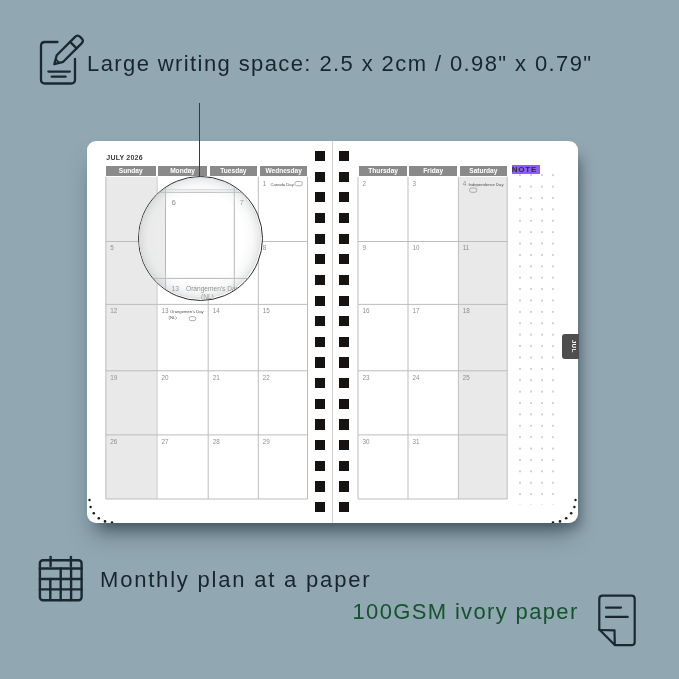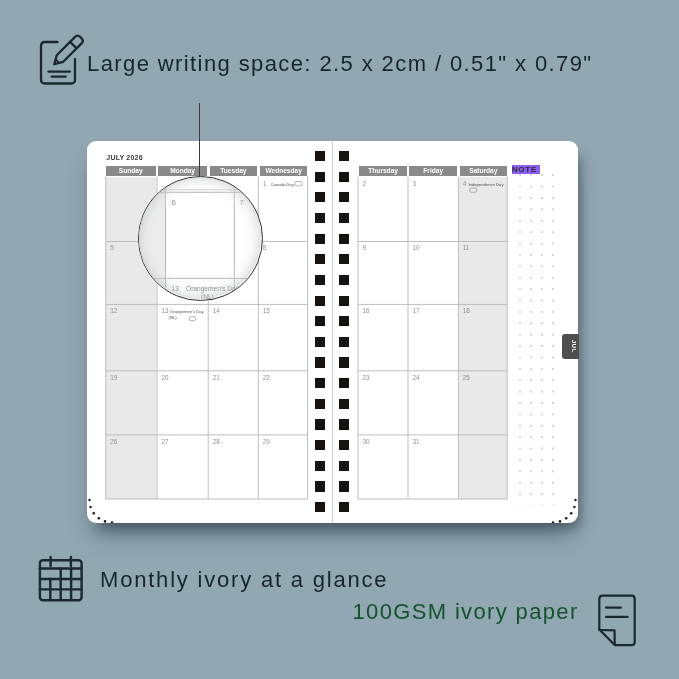--- a/index.html
+++ b/index.html
@@ -15,21 +15,21 @@
     <g transform="translate(18.3,31.2) rotate(-45)">
       <path d="M0 0 L8 -4.6 L34 -4.6 Q37.6 -4.6 37.6 -1 L37.6 1 Q37.6 4.6 34 4.6 L8 4.6 Z"></path>
       <path d="M27 -4.6 L27 4.6"></path>
       <path d="M4.5 -2 L4.5 2" stroke-width="1.8"></path>
     </g>
     <path d="M12.4 38.6 L33.9 38.6"></path>
     <path d="M15.7 43.7 L29.6 43.7"></path>
   </g>
 </svg>
 
-<div class="abs" style="left:87px;top:50.5px;font-size:22px;color:#18242e;letter-spacing:1.4px">Large writing space: 2.5 x 2cm / 0.51" x 0.79"</div>
+<div class="abs" style="left:87px;top:50.5px;font-size:22px;color:#18242e;letter-spacing:1.4px">Large writing space: 2.5 x 2cm / 0.98" x 0.79"</div>
 
 <div class="abs" style="left:87px;top:141px;width:491px;height:381.5px;background:#fff;border-radius:9px;box-shadow:0 16px 22px -6px rgba(33,52,62,.5), 8px 10px 12px -6px rgba(33,52,62,.45);">
 
   <div class="abs" style="left:19.3px;top:13.2px;font-size:7px;font-weight:bold;color:#3a3a3a;letter-spacing:0.2px">JULY 2026</div>
 
   <div class="abs" style="left:18.8px;top:24.8px;width:49.9px;height:10.4px;background:#8a8a8a;color:#fff;font-size:6.6px;font-weight:bold;text-align:center;line-height:10.6px">Sunday</div>
   <div class="abs" style="left:71.3px;top:24.8px;width:48.6px;height:10.4px;background:#8a8a8a;color:#fff;font-size:6.6px;font-weight:bold;text-align:center;line-height:10.6px">Monday</div>
   <div class="abs" style="left:122.5px;top:24.8px;width:47.8px;height:10.4px;background:#8a8a8a;color:#fff;font-size:6.6px;font-weight:bold;text-align:center;line-height:10.6px">Tuesday</div>
   <div class="abs" style="left:172.8px;top:24.8px;width:47.7px;height:10.4px;background:#8a8a8a;color:#fff;font-size:6.6px;font-weight:bold;text-align:center;line-height:10.6px">Wednesday</div>
 
@@ -189,21 +189,21 @@
     <rect x="3.9" y="7.2" width="41.7" height="40" rx="3"></rect>
     <path d="M3.9 15.5 L45.6 15.5" stroke-width="2.6"></path>
     <path d="M3.9 26 L45.6 26"></path>
     <path d="M3.9 36.4 L45.6 36.4"></path>
     <path d="M14.3 26 L14.3 47"></path>
     <path d="M24.7 15.5 L24.7 47"></path>
     <path d="M35.1 15.5 L35.1 47"></path>
   </g>
 </svg>
 
-<div class="abs" style="left:100px;top:567px;font-size:22px;color:#18242e;letter-spacing:1.8px">Monthly ivory at a glance</div>
+<div class="abs" style="left:100px;top:567px;font-size:22px;color:#18242e;letter-spacing:1.8px">Monthly plan at a paper</div>
 
 <div class="abs" style="left:352.5px;top:598.5px;font-size:22px;color:#14532d;letter-spacing:1.35px">100GSM ivory paper</div>
 
 <svg class="abs" style="left:595px;top:592px" width="45" height="58" viewBox="0 0 45 58">
   <g fill="none" stroke="#1c2830" stroke-width="2.2" stroke-linecap="round" stroke-linejoin="round">
     <path d="M4.3 37.5 L4.3 7 Q4.3 3.7 7.6 3.7 L36.4 3.7 Q39.7 3.7 39.7 7 L39.7 49.9 Q39.7 53.2 36.4 53.2 L21 53.2"></path>
     <path d="M4.3 37.5 L20 53.2"></path>
     <path d="M4.6 38 L19.5 38.3 L19.8 52.9"></path>
     <path d="M11 15.6 L26 15.6"></path>
     <path d="M11 24.9 L32.7 24.9"></path>

